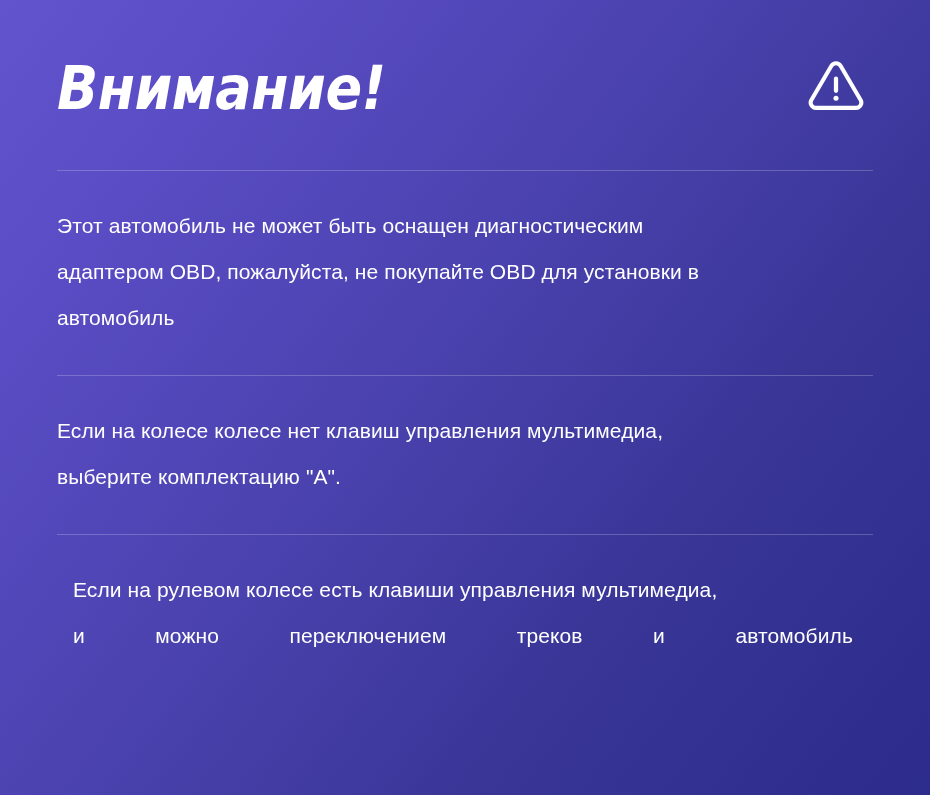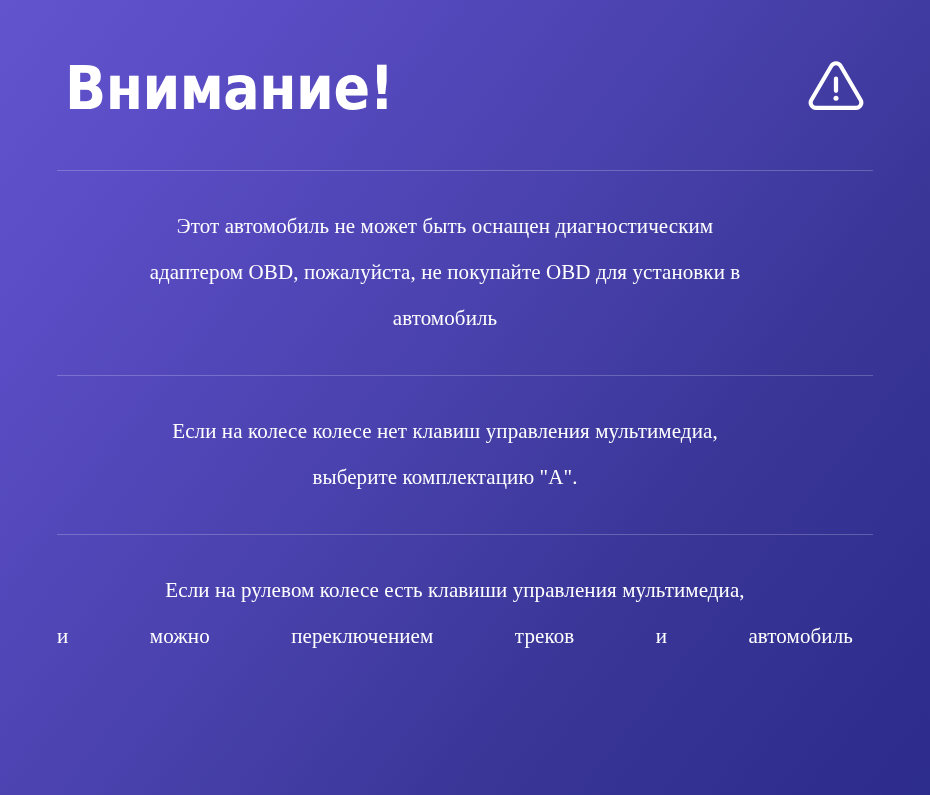--- a/index.html
+++ b/index.html
@@ -32,24 +32,25 @@
     align-items: center;
     justify-content: space-between;
   }
 
   .title {
     color: #ffffff;
     font-size: 60px;
     line-height: 1;
     font-weight: 700;
     letter-spacing: -0.5px;
-    margin: 8px;
+    margin: 0;
     padding-top: 6px;
     font-family: "DejaVu Sans", sans-serif;
     font-stretch: condensed;
+    font-style: italic;
   }
 
   .warn-icon {
     width: 62px;
     height: 62px;
     flex: 0 0 auto;
     display: block;
     margin-right: 6px;
   }
 
@@ -60,36 +61,36 @@
     background: rgba(255, 255, 255, 0.22);
     border: 0;
     margin: 0;
   }
 
   
   .block {
     color: #ffffff;
     font-size: 21px;
     line-height: 46px;
-    font-family: Liberation Serif, serif;
+    font-family: Liberation Sans, sans-serif;
     font-stretch: condensed;
     letter-spacing: 0.1px;
-    text-align: center;
   }
 
   .block-1 {
     padding: 32px 40px 34px 0;
   }
 
   .block-2 {
     padding: 32px 40px 34px 0;
   }
 
   .block-3 {
     padding: 32px 20px 0 0;
+    margin-left: 16px;
   }
 
   .block p {
     margin: 0;
   }
 
   .line {
     display: block;
     white-space: nowrap;
   }

